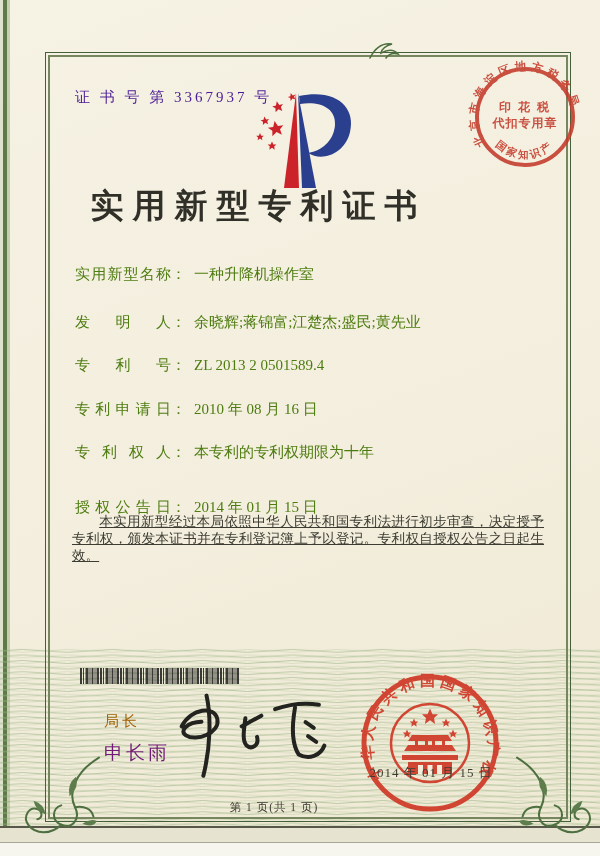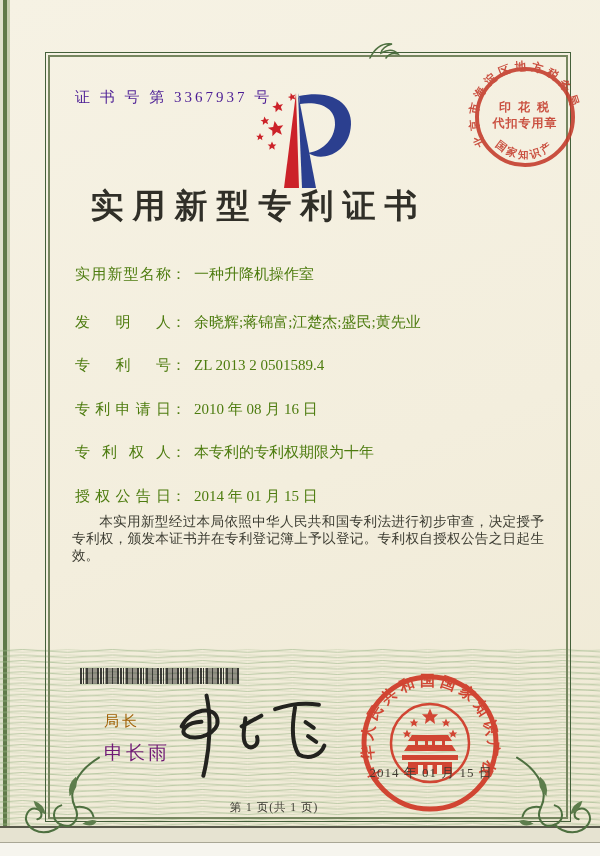--- a/index.html
+++ b/index.html
@@ -22,21 +22,21 @@
   .frame-inner{position:absolute;left:2px;top:2px;right:2px;bottom:2px;border:2.5px solid #76865f;}
   
   .certno{left:75px;top:88px;font-size:15px;letter-spacing:3px;color:#4c1d95;z-index:3;}
   .logo{left:250px;top:88px;z-index:3;}
   .title{left:0;top:184px;width:517px;text-align:center;font-size:33px;font-weight:600;
          letter-spacing:9px;color:#302f28;z-index:3;}
   .field{left:75px;width:470px;font-size:15px;color:#4d7c0f;z-index:3;white-space:nowrap;}
   .flabel{display:inline-block;width:96px;text-align:justify;text-align-last:justify;}
   .fcolon{margin-right:8px;}
   .paras{left:72px;top:514px;width:472px;font-size:13.6px;line-height:16.8px;
-         text-align:justify;color:#3c3c32;z-index:3;}
+         text-align:justify;color:#3c3c32;z-index:3;text-decoration:underline;}
   .paras p{margin:0;text-indent:2em;}
   .sig-title{left:104px;top:712px;font-size:15px;letter-spacing:3px;color:#a16207;z-index:3;}
   .sig-name{left:104px;top:740px;font-size:19px;letter-spacing:3px;color:#701a75;z-index:3;}
   .signature-svg{left:158px;top:688px;z-index:4;}
   .barcode{left:80px;top:668px;z-index:3;}
   .big-seal{left:350px;top:663px;z-index:4;opacity:.93;}
   .seal-date{left:356px;top:764px;width:150px;text-align:center;font-size:13px;
              letter-spacing:1px;color:#403c33;z-index:5;}
   .tax-seal{left:468px;top:60px;z-index:4;opacity:.88;}
   .footer{left:16px;top:800px;width:516px;text-align:center;font-size:11.5px;
@@ -131,21 +131,21 @@
 </div>
 <div class="abs field" style="top:356px;">
   <span class="flabel">专利号</span><span class="fcolon">：</span><span>ZL 2013 2 0501589.4</span>
 </div>
 <div class="abs field" style="top:400px;">
   <span class="flabel">专利申请日</span><span class="fcolon">：</span><span>2010 年 08 月 16 日</span>
 </div>
 <div class="abs field" style="top:443px;">
   <span class="flabel">专利权人</span><span class="fcolon">：</span><span>本专利的专利权期限为十年</span>
 </div>
-<div class="abs field" style="top:487px;">
+<div class="abs field" style="top:498px;">
   <span class="flabel">授权公告日</span><span class="fcolon">：</span><span>2014 年 01 月 15 日</span>
 </div>
 
 <div class="abs paras">
   <p>本实用新型经过本局依照中华人民共和国专利法进行初步审查，决定授予专利权，颁发本证书并在专利登记簿上予以登记。专利权自授权公告之日起生效。</p>
 </div>
 
 <svg class="abs barcode" width="160" height="16">
   <defs>
     <pattern id="bars" width="20" height="16" patternUnits="userSpaceOnUse">

